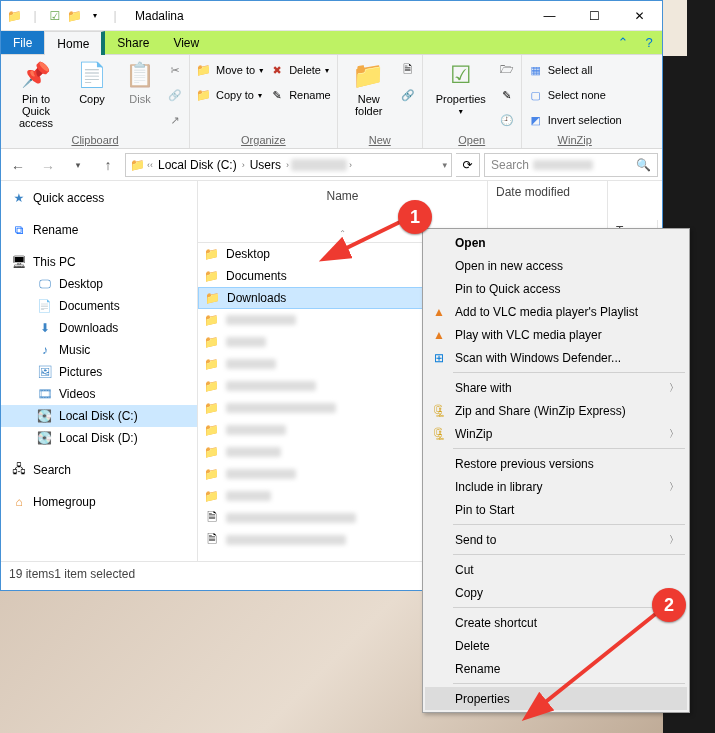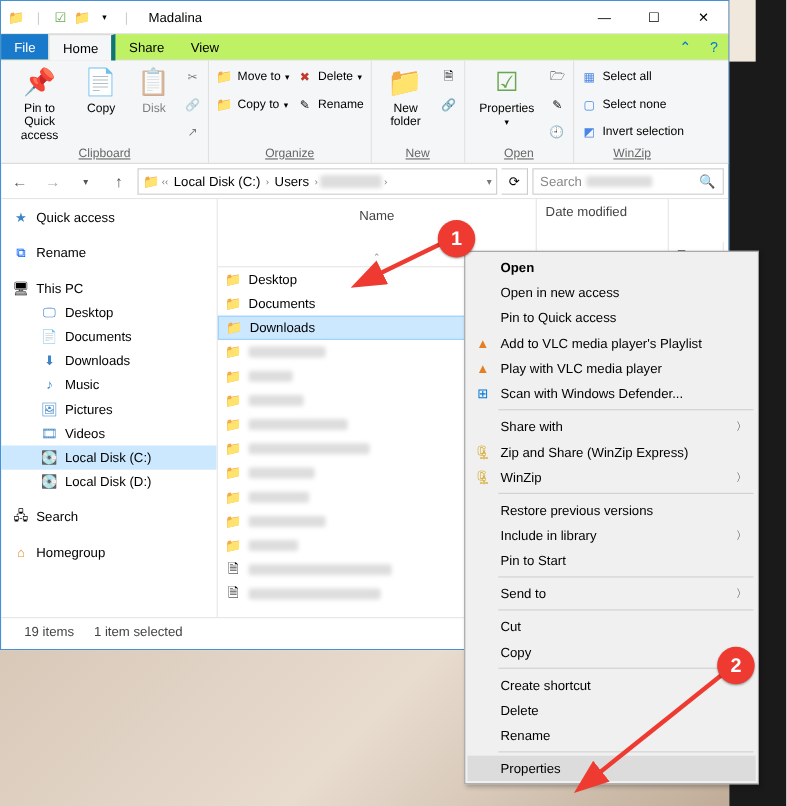--- a/index.html
+++ b/index.html
@@ -55,21 +55,21 @@
 .col-h { padding: 4px 8px; border-right: 1px solid #e5e5e5; flex-direction: column; }
 .col-name { width: 290px; display:flex; align-items:center; gap:4px;}
 .col-date { width: 120px; }
 .col-type { width: 50px; margin-top: 39px; }
 .file-list { }
 .file-row { display: flex; align-items: center; padding: 2px 6px; height: 22px; font-size: 12px; gap: 6px; }
 .file-row.selected { background: #cce8ff; border: 1px solid #99d1ff; }
 .file-row .ico { width: 16px; height: 16px; display: flex; align-items: center; justify-content: center; }
 .blur-box { background: #ddd; filter: blur(2px); border-radius: 2px; }
 
-.statusbar { height: 24px; border-top: 1px solid #e5e5e5; display: flex; align-items: center; padding: 0 21px; font-size: 12px; color: #444; gap: 18px; }
+.statusbar { height: 24px; border-top: 1px solid #e5e5e5; display: flex; align-items: center; padding: 0 8px; font-size: 12px; color: #444; }
 
 .context-menu { position: absolute; left: 422px; top: 228px; width: 268px; background: #f0f0f0; border: 1px solid #a0a0a0; box-shadow: 2px 2px 4px rgba(0,0,0,0.25); z-index: 100; padding: 2px; }
 .menu-item { display: flex; align-items: center; padding: 4px 8px 4px 30px; font-size: 12px; position: relative; height: 23px; }
 .menu-item.highlighted { background: #dcdcdc; }
 .menu-item .ico { position: absolute; left: 6px; width: 16px; height: 16px; display: flex; align-items: center; justify-content: center; }
 .menu-item .arrow { margin-left: auto; font-size: 10px; color: #333; }
 .menu-sep { height: 1px; background: #d0d0d0; margin: 3px 2px 3px 28px; }
 
 .annotation-circle { position: absolute; width: 34px; height: 34px; border-radius: 50%; background: #ee3a30; color: #fff; font-weight: bold; font-size: 18px; display: flex; align-items: center; justify-content: center; z-index: 200; box-shadow: 0 1px 2px rgba(0,0,0,0.4); }
 .arrow-svg { position: absolute; z-index: 199; pointer-events: none; }

